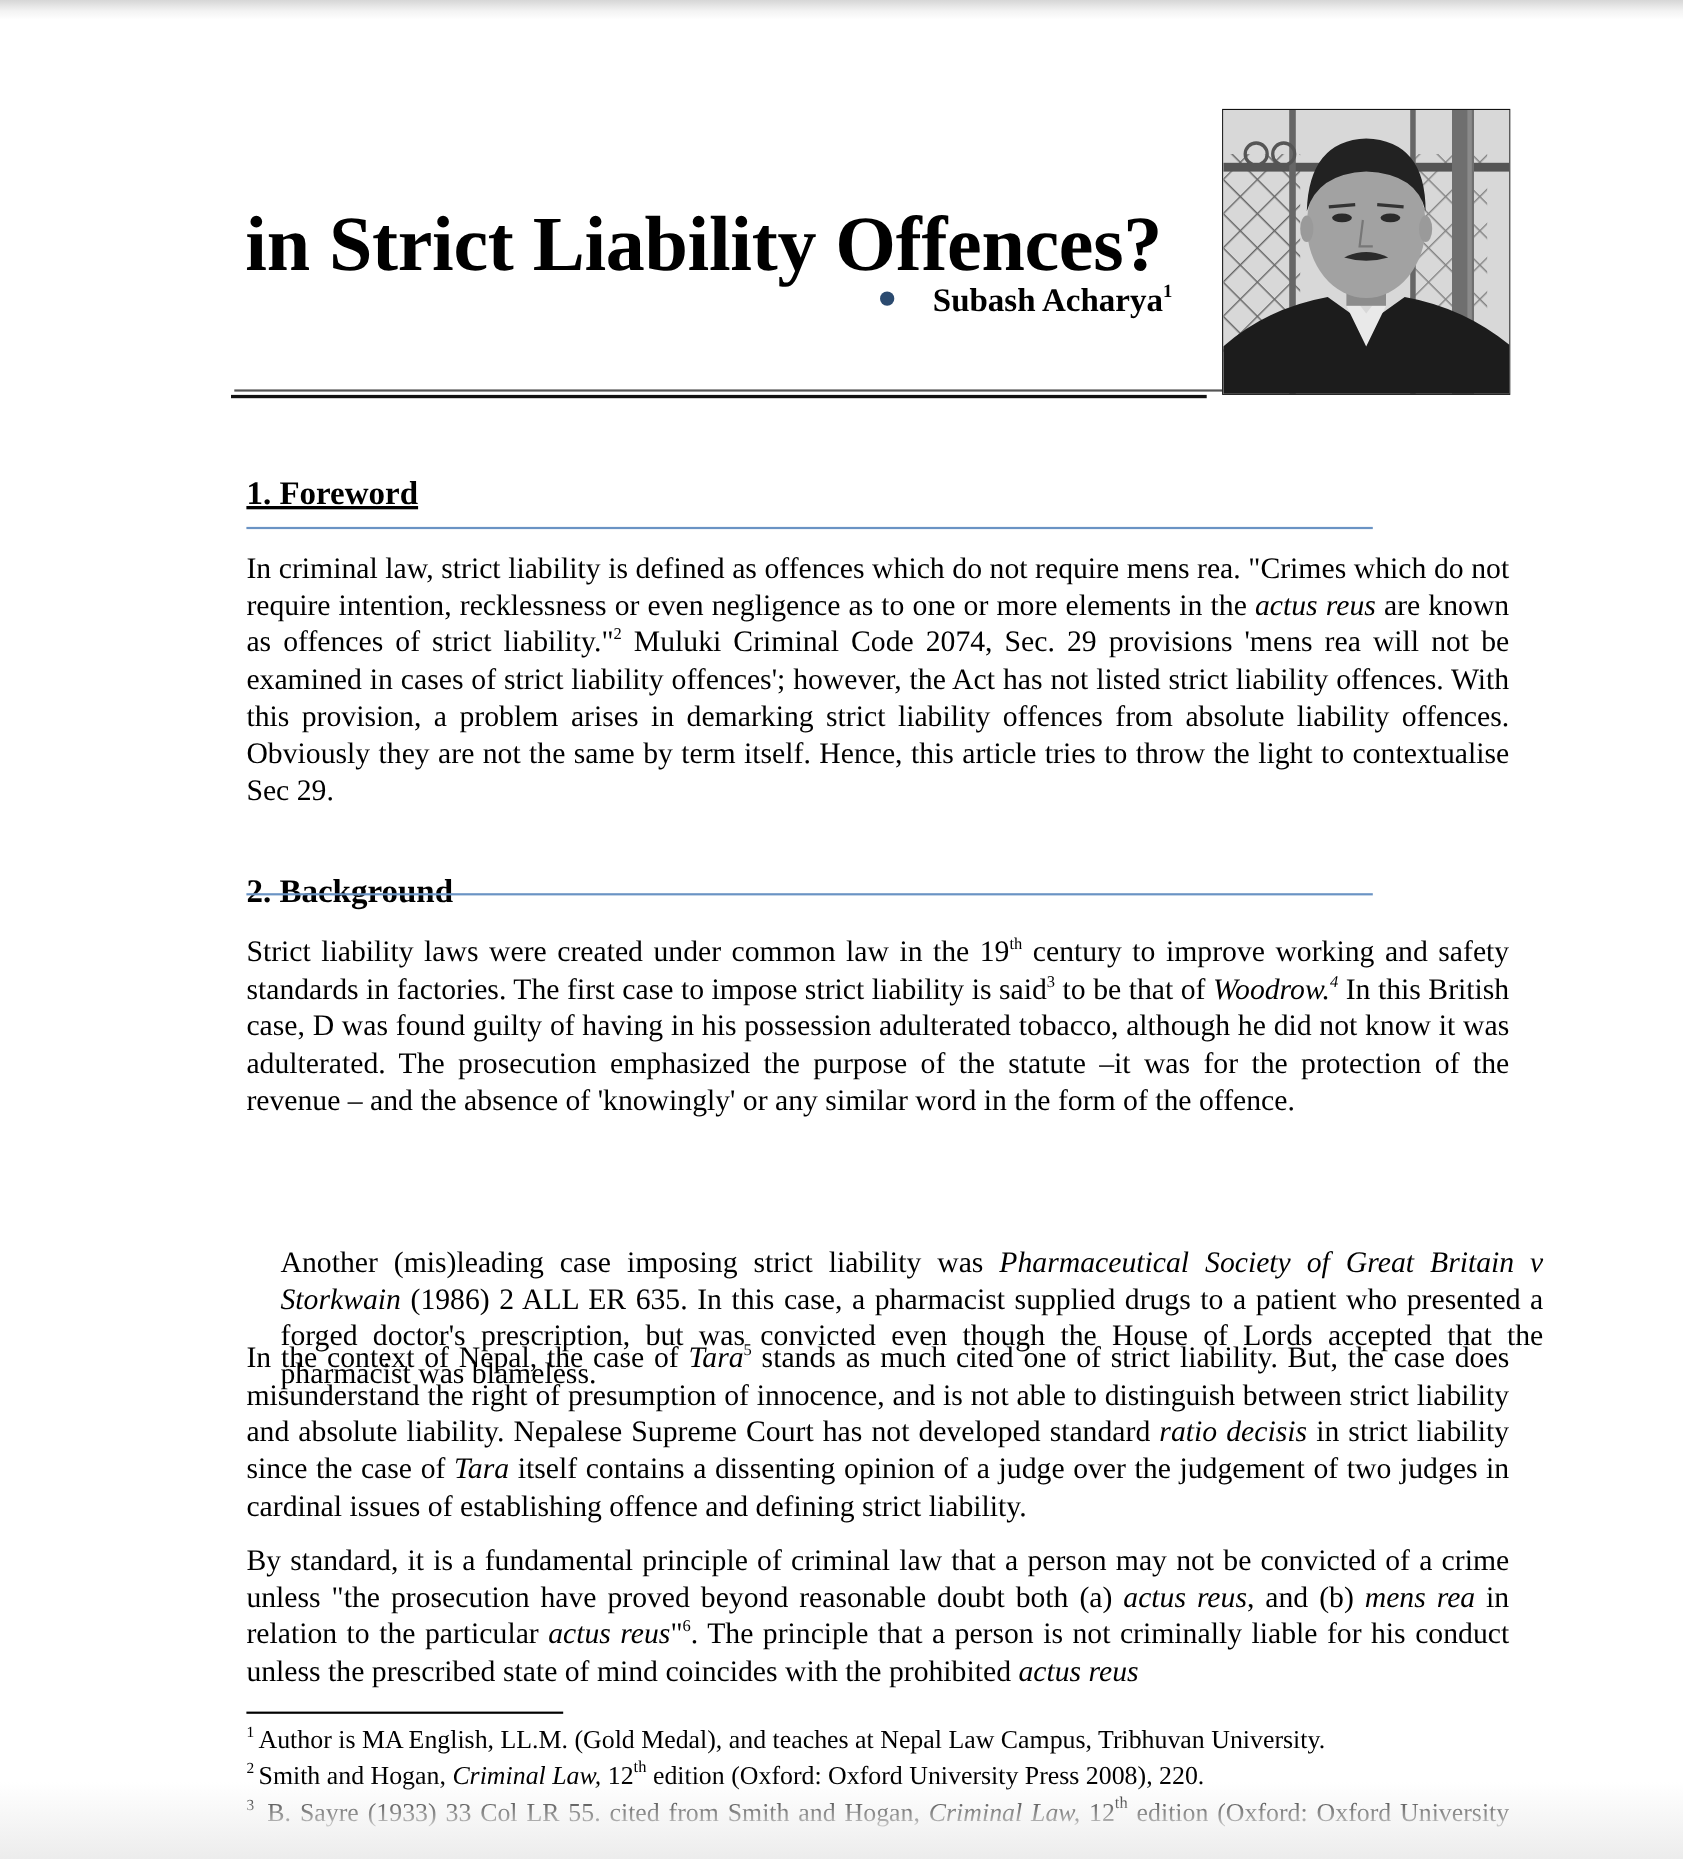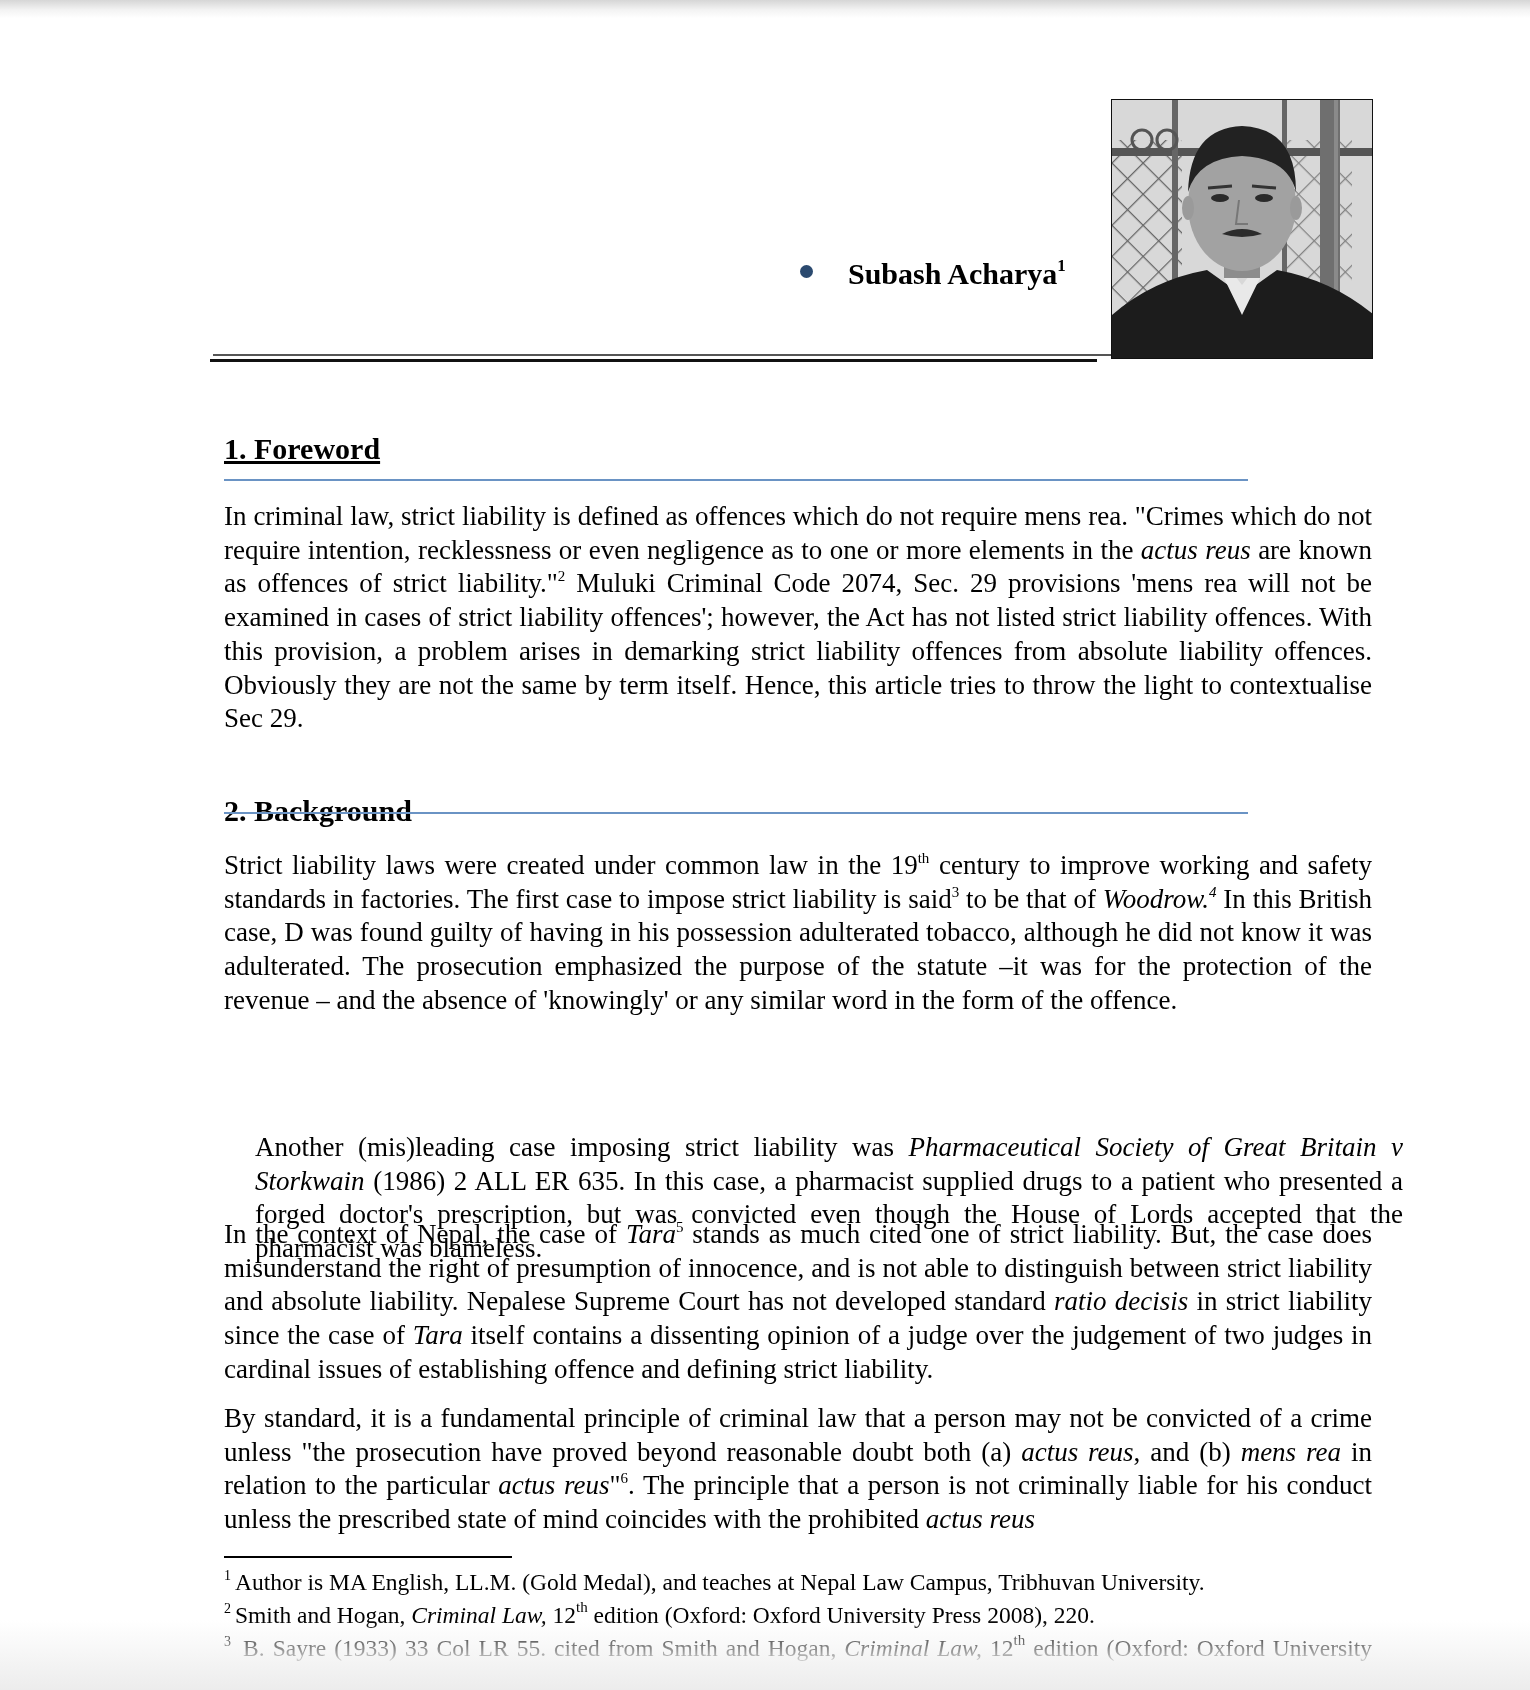--- a/index.html
+++ b/index.html
@@ -69,20 +69,21 @@
   }
   .fn .num { font-size: 14px; vertical-align: 10px; line-height: 0; margin-right: 4px; }
 </style>
 </head>
 <body>
 
 <div class="top-shade"></div>
 
 <h1 class="title">
   <br>
+  <span>in Strict Liability Offences?</span>
 </h1>
 
 <div class="byline">
   <span class="bullet" style="background: rgb(43, 74, 111);"></span>
   <span class="author"><span>Subash Acharya</span><sup>1</sup></span>
 </div>
 
 <div class="rule-top"></div>
 <div class="rule-bot"></div>
 

